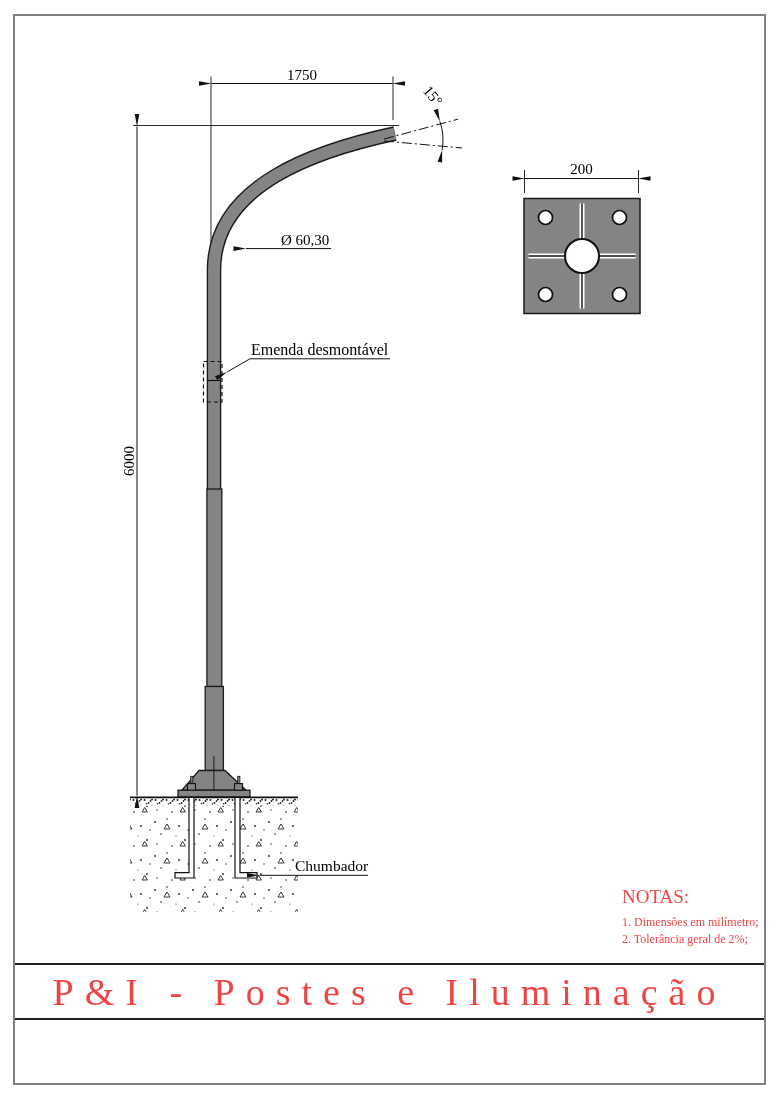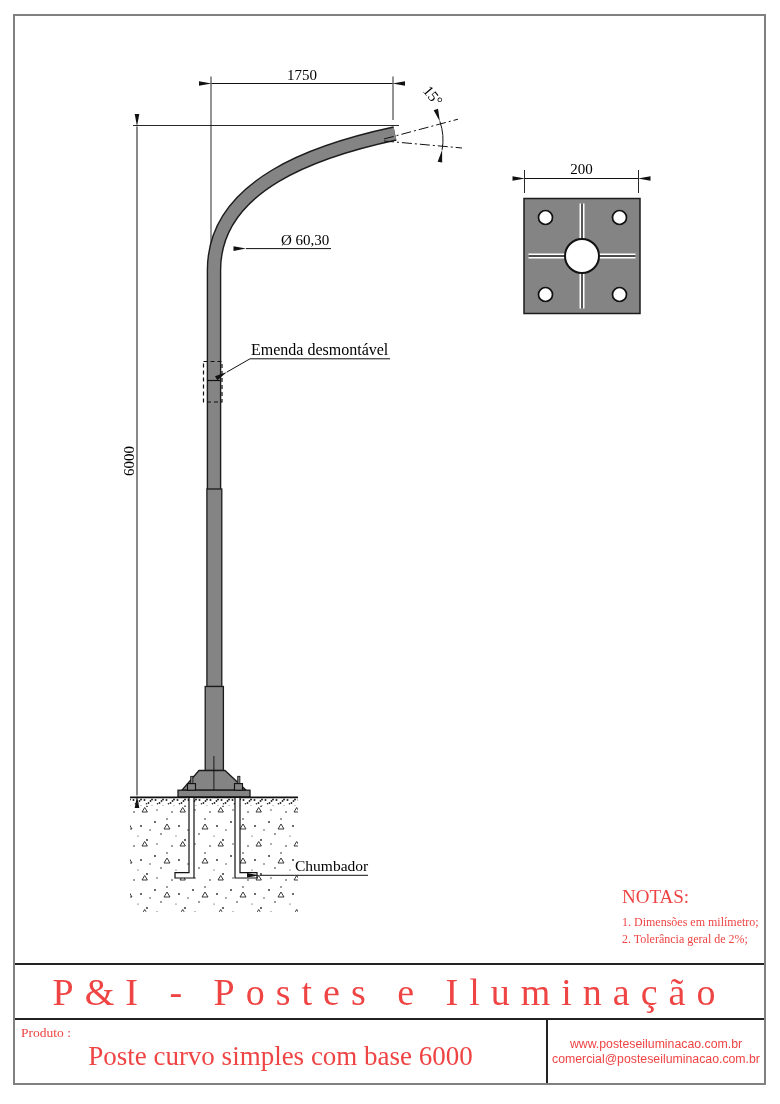--- a/index.html
+++ b/index.html
@@ -145,23 +145,14 @@
   </svg>
 
   <div class="notes">
     <div class="notes-title">NOTAS:</div>
     <div class="note-item">1. Dimensões em milímetro;</div>
     <div class="note-item">2. Tolerância geral de 2%;</div>
   </div>
 
   <div class="company-row">P&amp;I - Postes e Iluminação</div>
 
-  <div class="product-row">
-    <div class="product-label">Produto :</div>
-    <div class="product-name">Poste curvo simples com base 6000</div>
-    <div class="vdivider"></div>
-    <div class="contact-cell">
-      <div>www.posteseiluminacao.com.br</div>
-      <div>comercial@posteseiluminacao.com.br</div>
-    </div>
-  </div>
 
 </div>
 
 </body></html>

